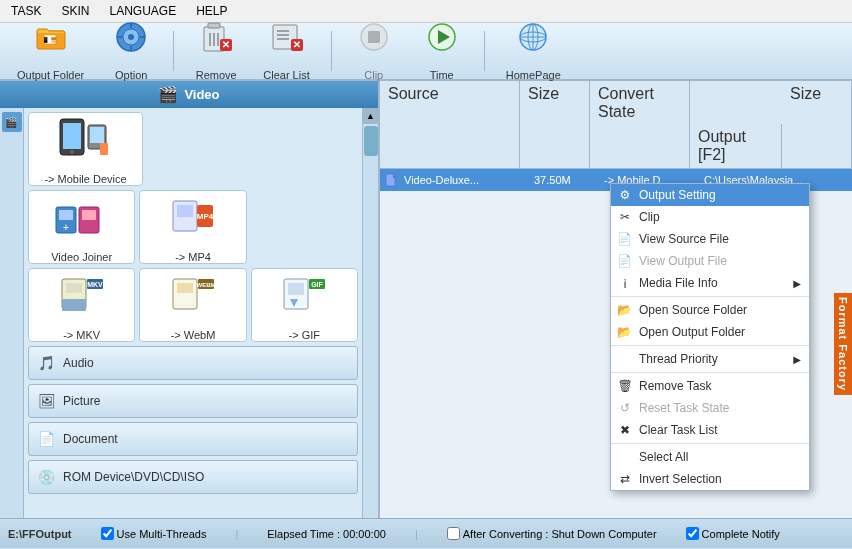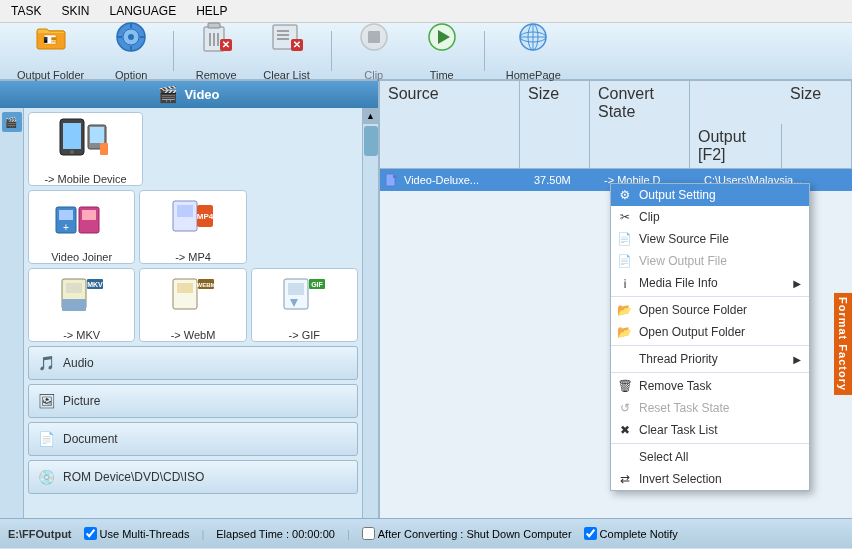--- a/index.html
+++ b/index.html
@@ -61,21 +61,21 @@
     
     #context-menu { position: absolute; top: 14px; left: 230px; width: 200px; background: white; border: 1px solid #a0b8cc; box-shadow: 3px 3px 8px rgba(0,0,0,0.3); z-index: 100; }
     .ctx-item { padding: 4px 8px 4px 28px; cursor: pointer; font-size: 12px; color: #333; display: flex; align-items: center; gap: 6px; position: relative; white-space: nowrap; }
     .ctx-item.highlighted { background: #4a90d9; color: white; }
     .ctx-item.disabled { color: #aaa; cursor: default; }
     .ctx-separator { height: 1px; background: #dde; margin: 2px 0; }
     .ctx-icon { position: absolute; left: 6px; width: 16px; height: 16px; display: flex; align-items: center; justify-content: center; font-size: 12px; }
     .ctx-arrow { margin-left: auto; font-size: 10px; }
 
     
-    #statusbar { height: 30px; background: linear-gradient(to bottom, #c8dff0, #b0ccde); border-top: 1px solid #90b0c8; display: flex; align-items: center; padding: 0 8px; gap: 12px; font-size: 11px; }
+    #statusbar { height: 30px; background: linear-gradient(to bottom, #c8dff0, #b0ccde); border-top: 1px solid #90b0c8; display: flex; align-items: center; padding: 0 8px; gap: 29px; font-size: 11px; }
     .status-left { color: #333; font-weight: bold; }
     .status-check { display: flex; align-items: center; gap: 3px; }
     .status-sep { color: #90b0c8; }
 
     
     .output-folder-icon { color: #f5a020; }
     .remove-icon { color: #d44; }
     .clear-icon { color: #d44; }
     .stop-icon { color: #888; }
     .start-icon { color: #3a3; }

